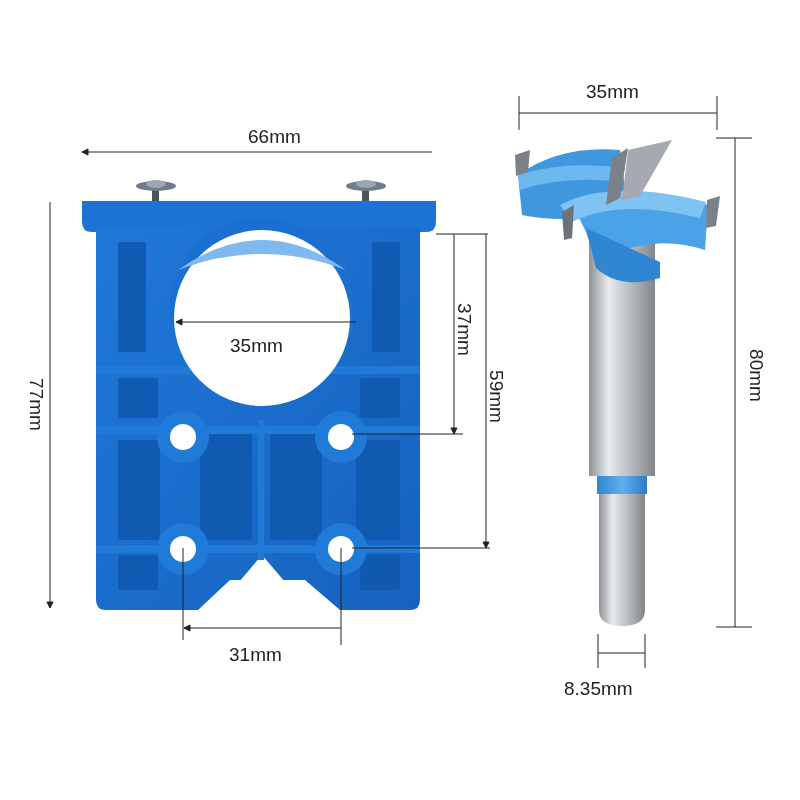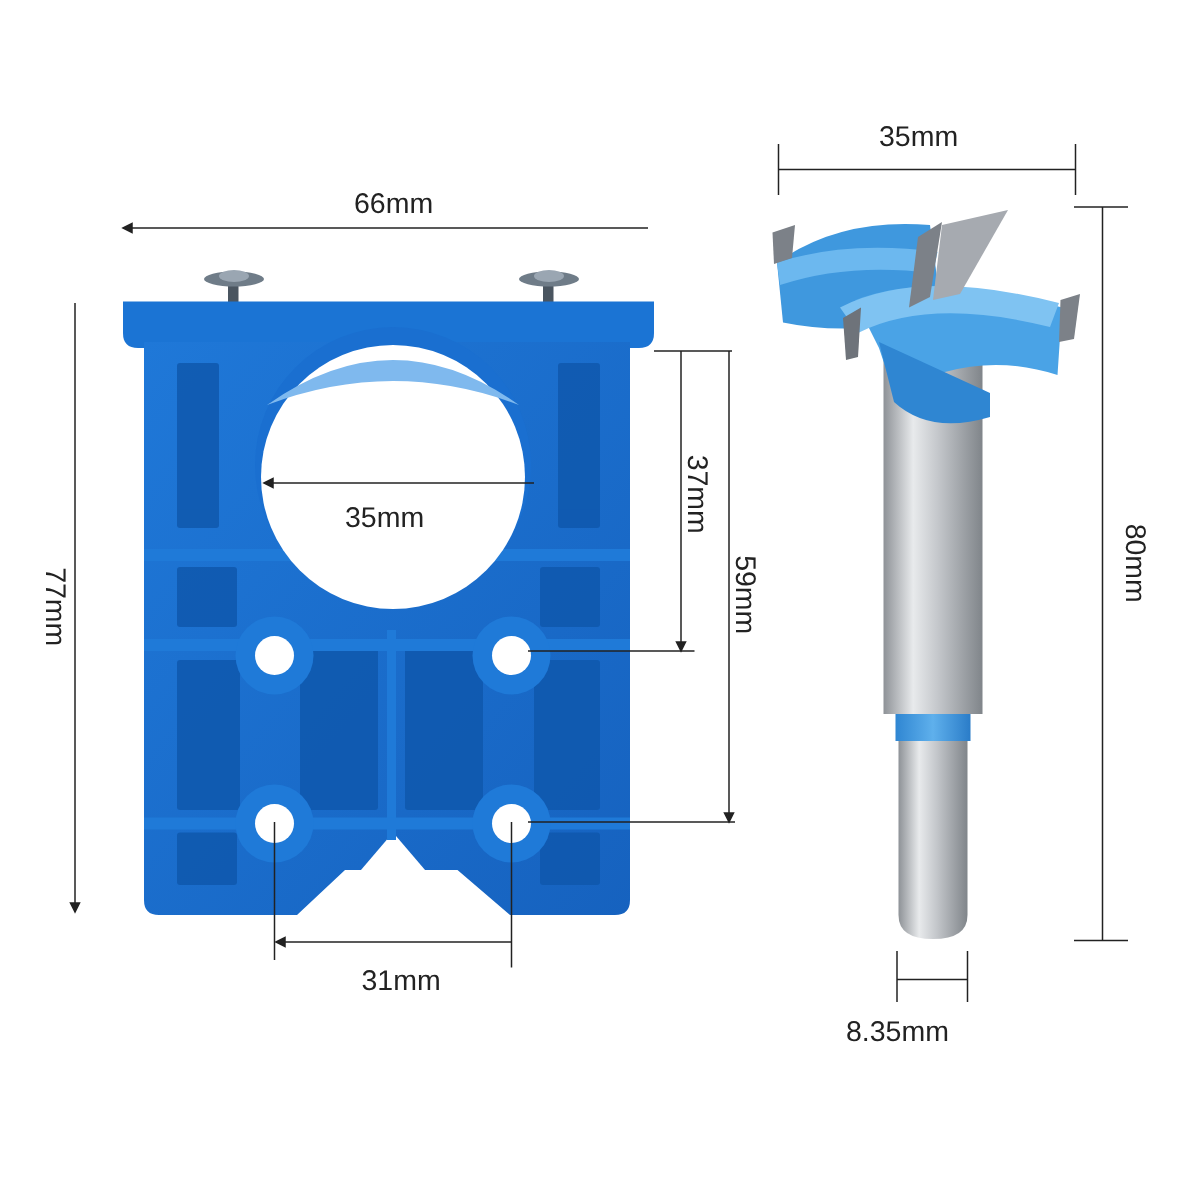--- a/index.html
+++ b/index.html
@@ -142,23 +142,23 @@
       <line x1="716" y1="138" x2="752" y2="138"></line>
       <line x1="735" y1="138" x2="735" y2="627"></line>
       <line x1="716" y1="627" x2="752" y2="627"></line>
 
       <line x1="598" y1="634" x2="598" y2="668"></line>
       <line x1="645" y1="634" x2="645" y2="668"></line>
       <line x1="598" y1="653" x2="645" y2="653"></line>
     </g>
   </svg>
 
-  <span class="lbl" style="left:236px; top:127px;">66mm</span>
+  <span class="lbl" style="left:248px; top:127px;">66mm</span>
   <span class="lbl vlbl" style="left:10px; top:395px;">77mm</span>
   <span class="lbl" style="left:230px; top:336px;">35mm</span>
   <span class="lbl vlbl" style="left:438px; top:320px;">37mm</span>
   <span class="lbl vlbl" style="left:470px; top:387px;">59mm</span>
-  <span class="lbl" style="left:241px; top:645px;">31mm</span>
+  <span class="lbl" style="left:229px; top:645px;">31mm</span>
 
   <span class="lbl" style="left:586px; top:82px;">35mm</span>
   <span class="lbl vlbl" style="left:730px; top:366px;">80mm</span>
   <span class="lbl" style="left:564px; top:679px;">8.35mm</span>
 </div>
 
 </body></html>

